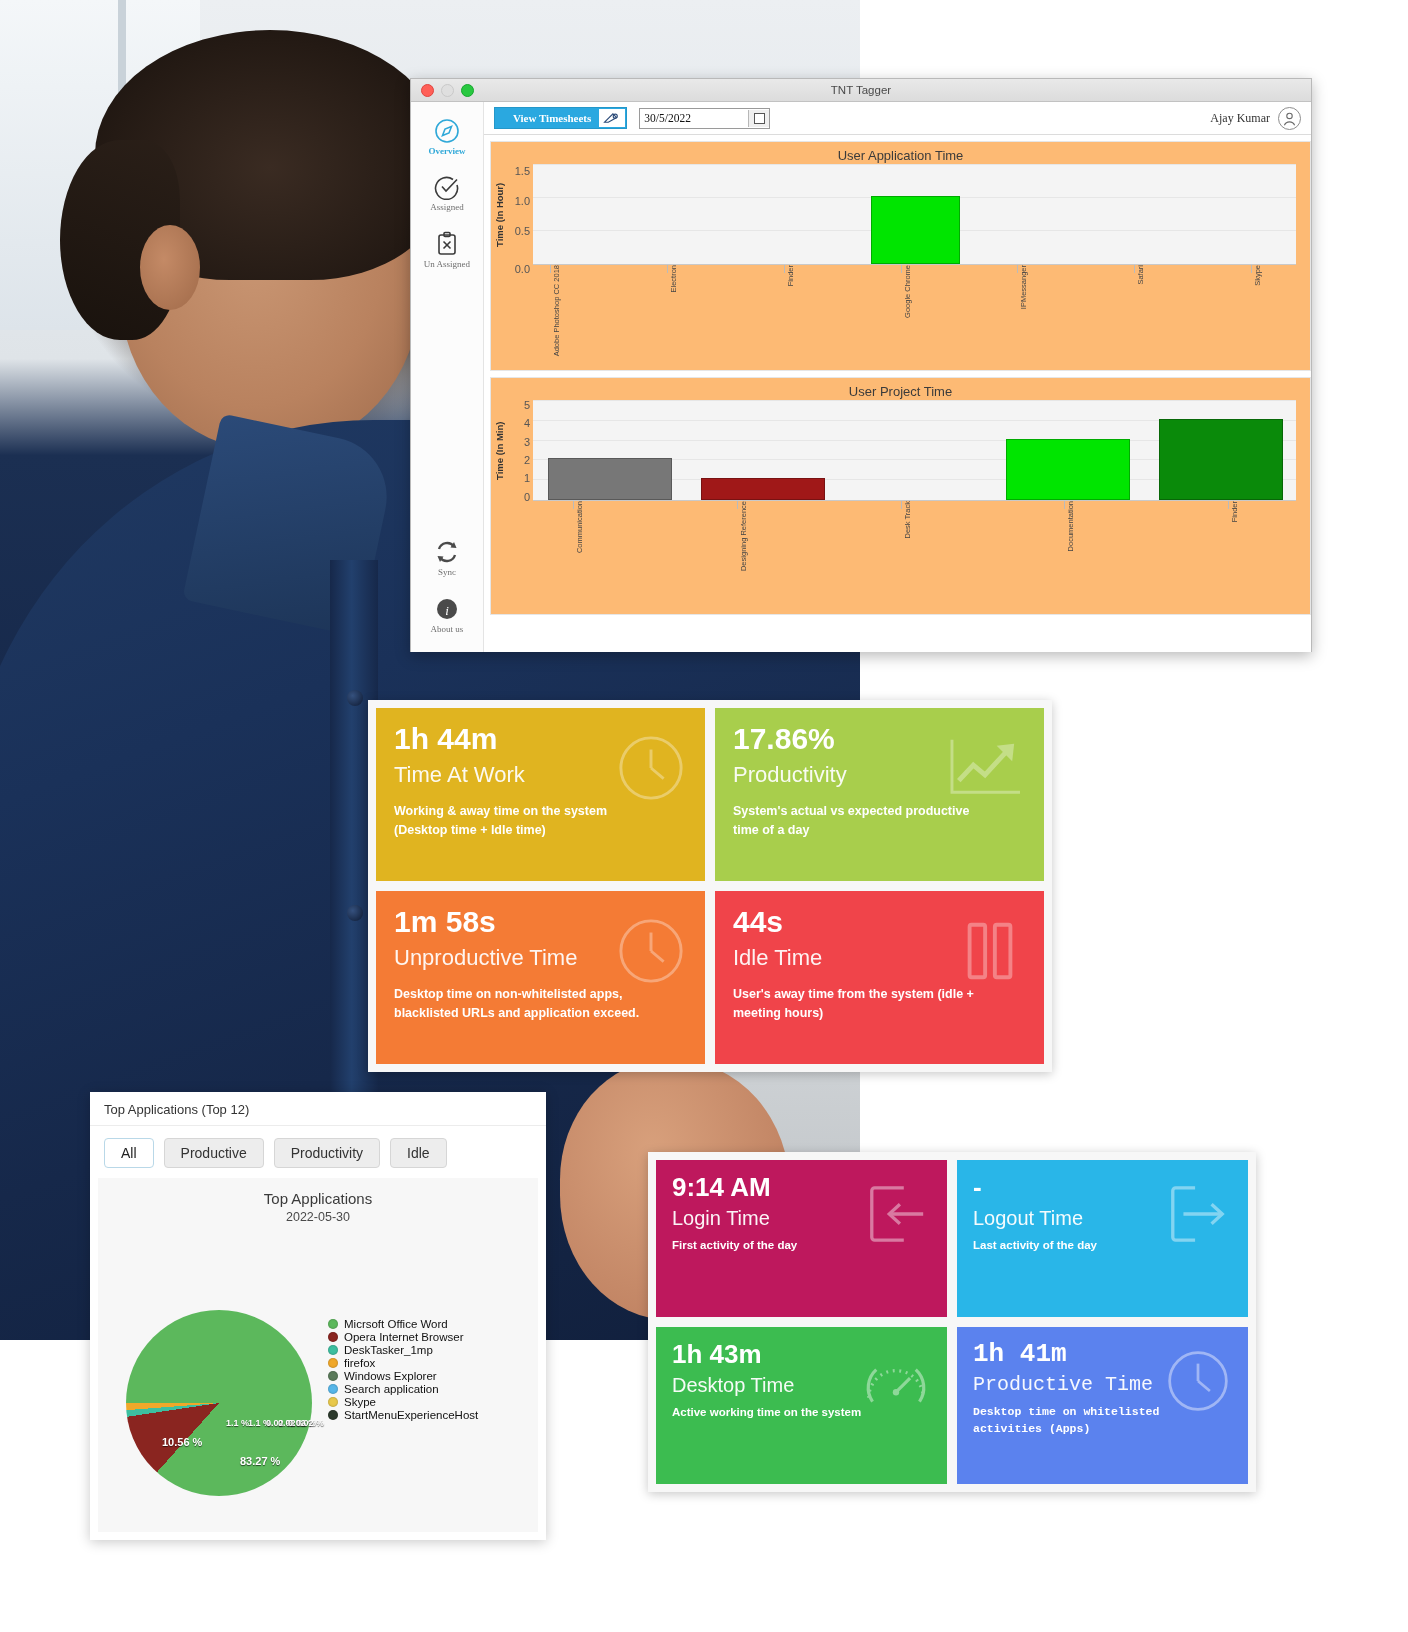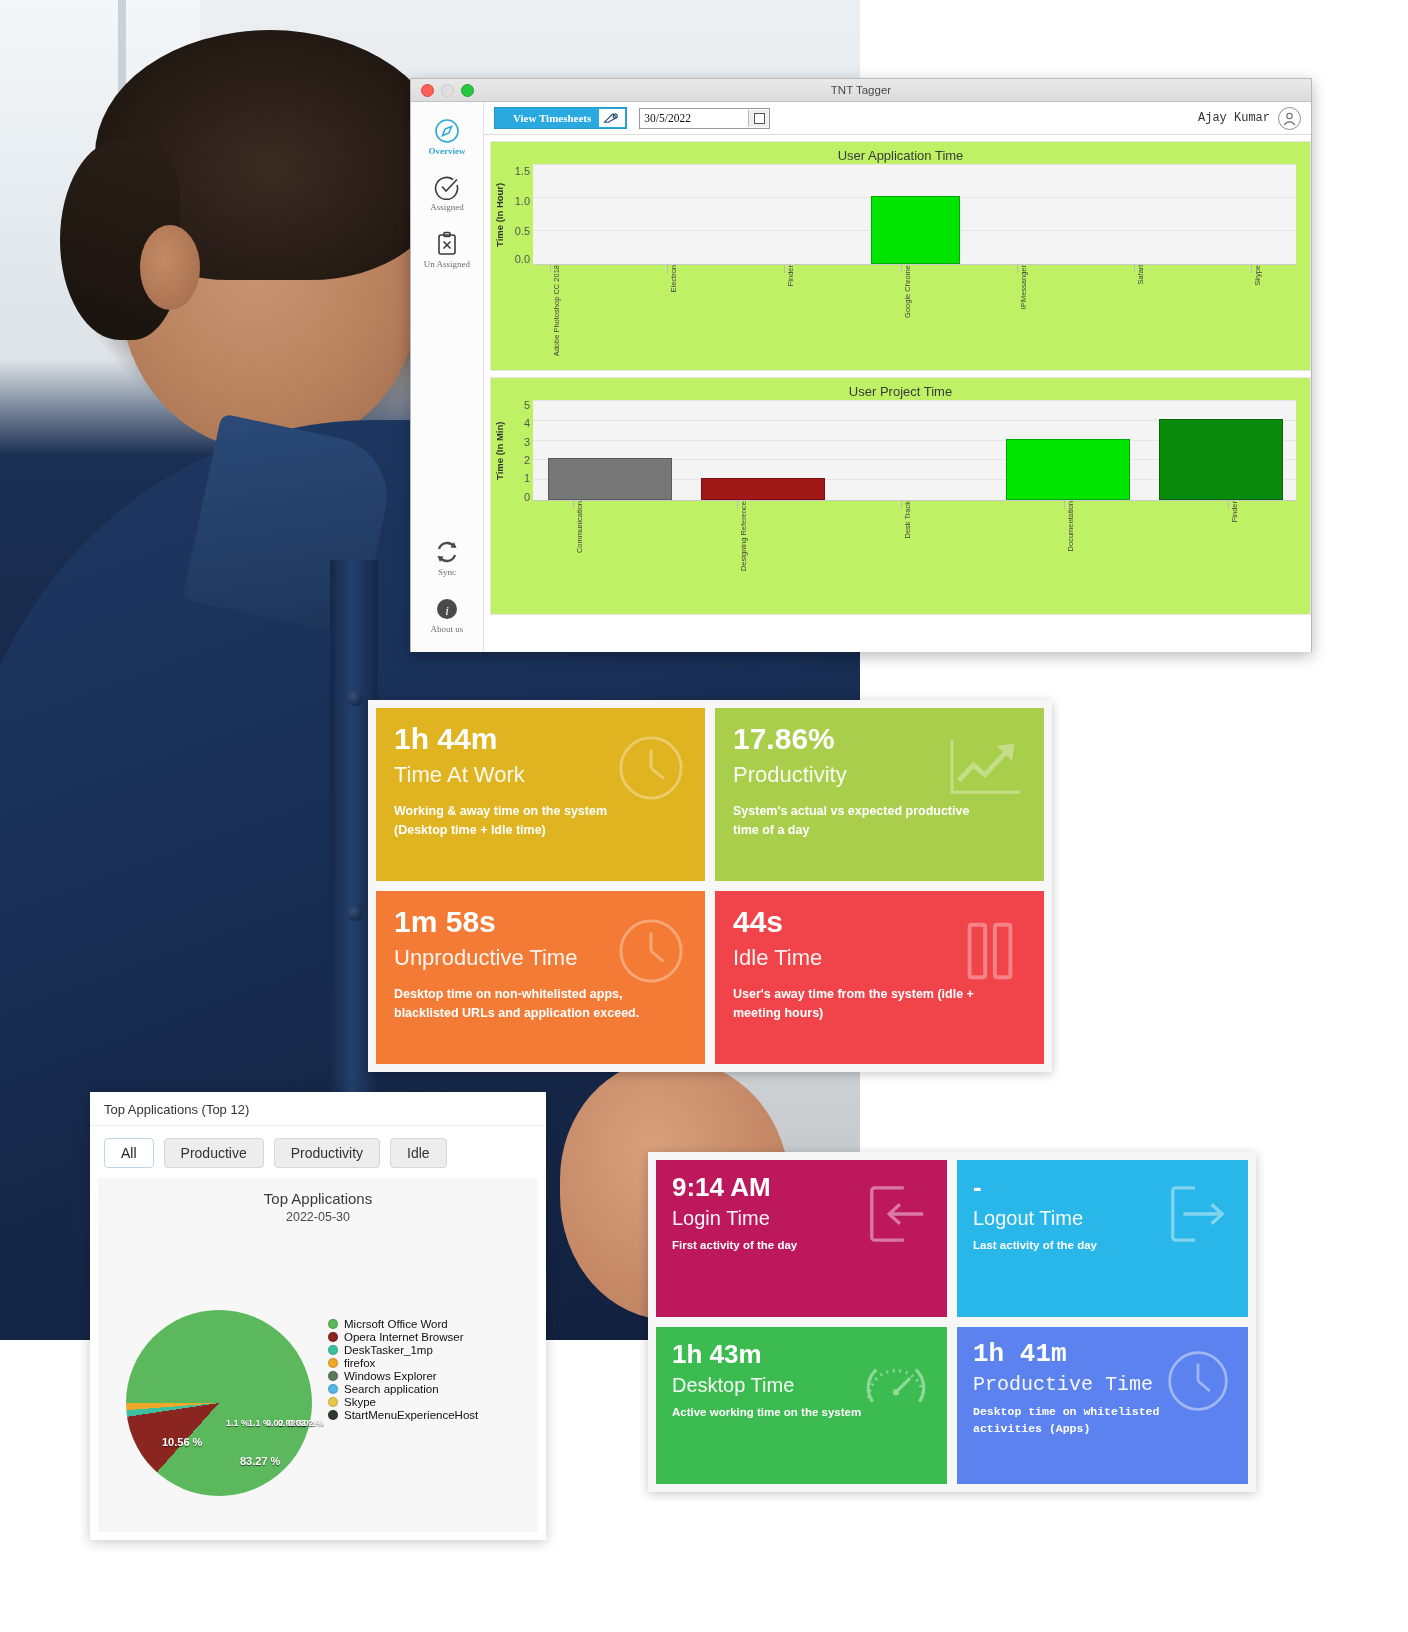--- a/index.html
+++ b/index.html
@@ -127,27 +127,27 @@
     display:flex;align-items:center;border:1px solid #9a9a9a;height:19px;background:#fff;
   }
   #date-value{font-size:11.5px;color:#111;padding:0 8px 0 4px;min-width:96px;
     font-family:"Liberation Serif", serif;}
   #date-cal{
     width:20px;height:17px;border-left:1px solid #b7b7b7;background:#efefef;
     display:flex;align-items:center;justify-content:center;
   }
   #date-cal .glyph{width:9px;height:9px;border:1.5px solid #555;background:#fff;}
   #user-area{margin-left:auto;display:flex;align-items:center;gap:8px;}
-  #user-name{font-size:12px;color:#333;font-family:Liberation Mono, monospace;}
+  #user-name{font-size:12px;color:#333;font-family:Liberation Serif, serif;}
   #user-avatar{
     width:21px;height:21px;border-radius:50%;border:1px solid #8d8d8d;
     display:flex;align-items:center;justify-content:center;
   }
   .chart-card{
-    margin:6px 0 0 6px;border:1px solid #e6e6e6;background:#bef264;position:relative;
+    margin:6px 0 0 6px;border:1px solid #e6e6e6;background:#fdba74;position:relative;
   }
   .chart-title{text-align:center;font-size:13px;color:#3b3b3b;padding:6px 0 2px;}
   .plot-wrap{display:flex;}
   .y-axis-label{
     writing-mode:vertical-rl;transform:rotate(180deg);
     font-size:9.5px;font-weight:bold;color:#333;
     display:flex;align-items:center;justify-content:center;width:16px;
   }
   .y-ticks{
     width:26px;position:relative;font-size:11px;color:#555;
@@ -352,21 +352,21 @@
       </div>
 
       <div class="chart-card" style="height:228px;">
         <div class="chart-title">User Application Time</div>
         <div class="plot-wrap" style="height:100px;">
           <div class="y-axis-label">Time (In Hour)</div>
           <div class="y-ticks">
             <span style="top:6px;">1.5</span>
             <span style="top:36px;">1.0</span>
             <span style="top:66px;padding-left:40px;">0.5</span>
-            <span style="top:94px;">0.0</span>
+            <span style="top:104px;">0.0</span>
           </div>
           <div class="plot" id="plot1">
               <div class="gridline" style="bottom: 33.3333%;"></div>
               <div class="gridline" style="bottom: 66.6667%;"></div>
               <div class="gridline" style="bottom: 100%;"></div>
               <div class="bar" style="left: 44.2857%; width: 11.4286%; height: 66.6667%; background: rgb(0, 229, 0); border: 1px solid rgba(0, 0, 0, 0.25);"></div>
             </div>
           <div style="width:14px;"></div>
         </div>
         <div class="xlabels" id="xlabels1">

